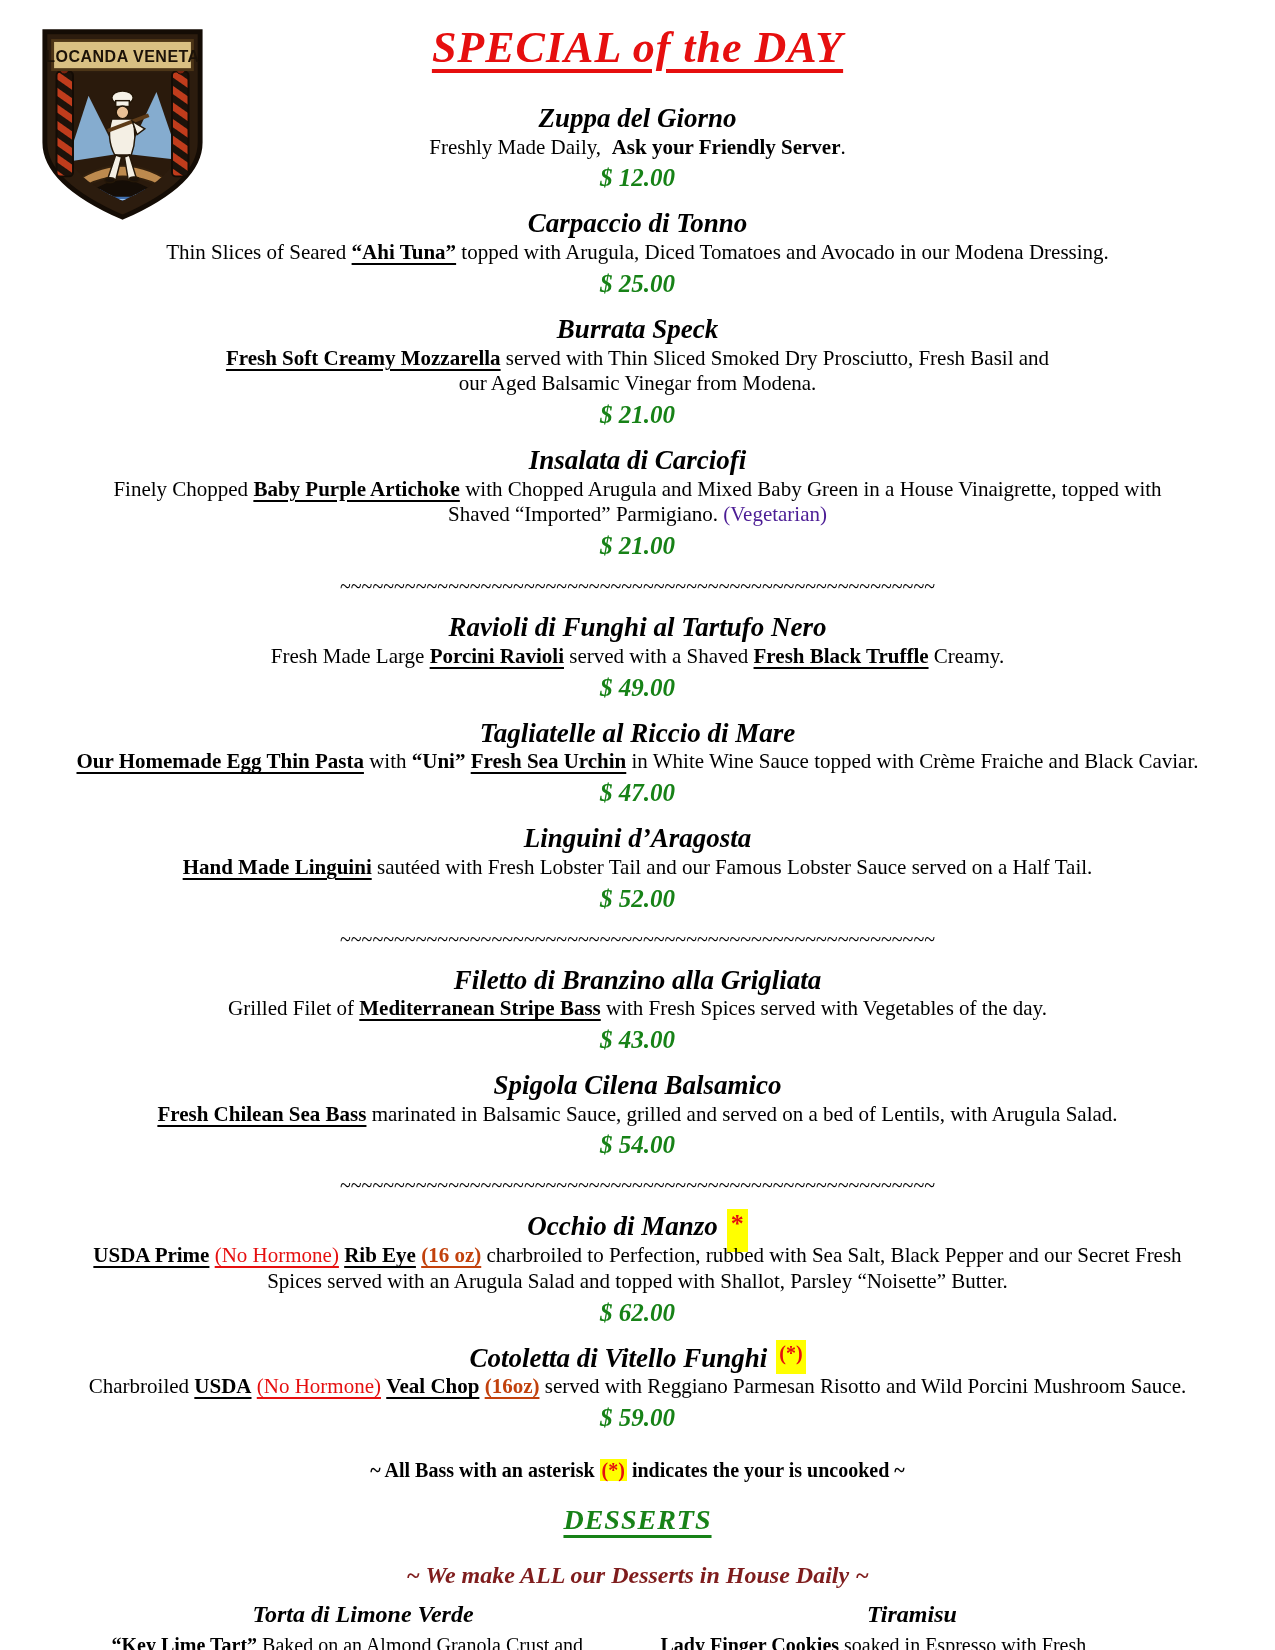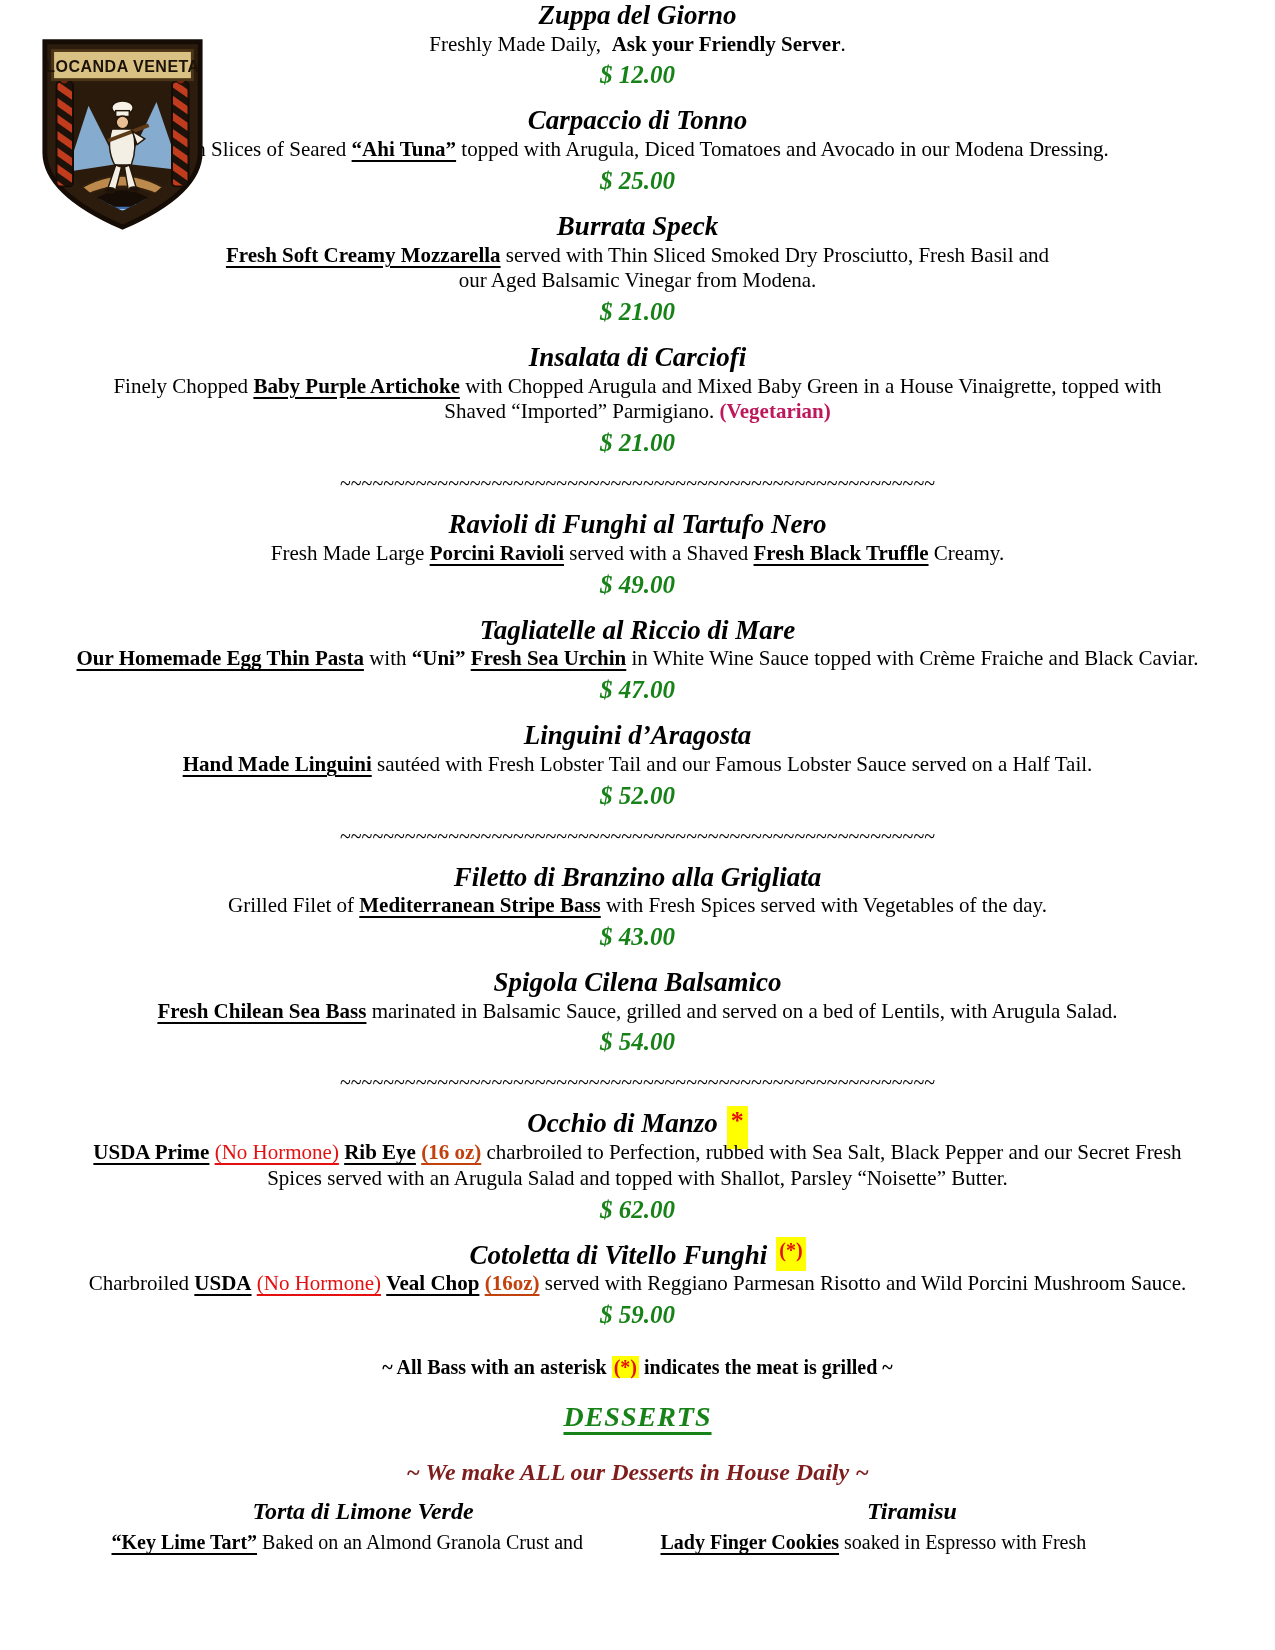--- a/index.html
+++ b/index.html
@@ -5,21 +5,21 @@
   html,body{margin:0;padding:0;background:#ffffff;}
   .page{
     position:relative;
     width:1275px;height:1650px;
     margin:0 auto;
     background:#ffffff;
     color:#000;
     font-family:"Liberation Serif","DejaVu Serif",serif;
     overflow:hidden;
   }
-  .logo{position:absolute;left:40px;top:34px;}
+  .logo{position:absolute;left:40px;top:24px;}
   .menu-title{
     margin:0;padding-top:22px;margin-bottom:30px;
     text-align:center;
     color:#e60f0f;
     font-size:44px;font-weight:bold;font-style:italic;
     text-decoration:underline;
     text-decoration-thickness:4px;
     text-underline-offset:7px;
     letter-spacing:1px;
   }
@@ -33,21 +33,21 @@
   }
   .divider{
     text-align:center;font-size:20px;line-height:1;
     margin:2px 0 16px 0;letter-spacing:0;
   }
   .seg{white-space:pre-wrap;}
   .seg-b{font-weight:bold;}
   .seg-bu{font-weight:bold;text-decoration:underline;text-decoration-thickness:2px;text-underline-offset:4px;}
   .seg-ru{color:#e60f0f;text-decoration:underline;text-decoration-thickness:2px;text-underline-offset:4px;}
   .seg-rbu{color:#c2410c;font-weight:bold;text-decoration:underline;text-decoration-thickness:2px;text-underline-offset:4px;margin-top:35px;}
-  .seg-gb{color:#be185d;font-weight:bold;}
+  .seg-gb{color:#4c1d95;font-weight:normal;}
   .seg-hl{background:#ffff00;color:#e60f0f;font-weight:bold;padding:0 2px;}
   .item-star{
     background:#ffff00;color:#e60f0f;font-weight:bold;font-style:normal;
     margin-left:9px;padding:0 4px 14px 4px;font-size:26px;vertical-align:top;line-height:1;
   }
   .item-star.small{font-size:20px;padding:2px 3px 10px 3px;}
   .note{
     text-align:center;font-size:20px;font-weight:bold;
     margin:26px 0 22px 0;
   }
@@ -124,20 +124,21 @@
         <circle cx="145" cy="45" r="4.5" fill="#7a2410" stroke="#140c05"></circle>
       </g>
 
       <g>
         <rect x="13" y="15" width="144" height="30" fill="#d9c083" stroke="#4c3517" stroke-width="3"></rect>
         <text x="85" y="37" text-anchor="middle" font-family="Liberation Sans, DejaVu Sans, sans-serif" font-size="16.5" font-weight="bold" fill="#1c1208" letter-spacing="0.5">LOCANDA VENETA</text>
       </g>
     </svg>
   </div>
 
+  <h1 class="menu-title">SPECIAL of the DAY</h1>
 
   <div>
       <div class="menu-item">
         <div class="item-name"><span>Zuppa del Giorno</span></div>
         <div class="item-desc"><span class="seg seg-p">Freshly Made Daily,&nbsp; </span><span class="seg seg-b">Ask your Friendly Server</span><span class="seg seg-p">.</span></div>
         <div class="item-price">$ 12.00</div>
       </div>
       <div class="menu-item">
         <div class="item-name"><span>Carpaccio di Tonno</span></div>
         <div class="item-desc"><span class="seg seg-p">Thin Slices of Seared </span><span class="seg seg-bu">“Ahi Tuna”</span><span class="seg seg-p"> topped with Arugula, Diced Tomatoes and Avocado in our Modena Dressing.</span></div>
@@ -189,21 +190,21 @@
         <div class="item-desc"><span class="seg seg-p">Spices served with an Arugula Salad and topped with Shallot, Parsley “Noisette” Butter.</span></div>
         <div class="item-price">$ 62.00</div>
       </div>
       <div class="menu-item">
         <div class="item-name"><span>Cotoletta di Vitello Funghi</span><span class="item-star small">(*)</span></div>
         <div class="item-desc"><span class="seg seg-p">Charbroiled </span><span class="seg seg-bu">USDA</span><span class="seg seg-p"> </span><span class="seg seg-ru">(No Hormone)</span><span class="seg seg-p"> </span><span class="seg seg-bu">Veal Chop</span><span class="seg seg-p"> </span><span class="seg seg-rbu">(16oz)</span><span class="seg seg-p"> served with Reggiano Parmesan Risotto and Wild Porcini Mushroom Sauce.</span></div>
         <div class="item-price">$ 59.00</div>
       </div>
     </div>
 
-  <div class="note"><span class="seg seg-b">~ All Bass with an asterisk </span><span class="seg seg-hl">(*)</span><span class="seg seg-b"> indicates the meat is grilled ~</span></div>
+  <div class="note"><span class="seg seg-b">~ All Bass with an asterisk </span><span class="seg seg-hl">(*)</span><span class="seg seg-b"> indicates the your is uncooked ~</span></div>
 
   <div class="desserts-heading">DESSERTS</div>
   <div class="desserts-subtitle">~ We make ALL our Desserts in House Daily ~</div>
   <div class="desserts-grid">
       <div class="dessert">
         <div class="dessert-name">Torta di Limone Verde</div>
         <div class="dessert-desc"><span class="seg seg-bu">“Key Lime Tart”</span><span class="seg seg-p"> Baked on an Almond Granola Crust and</span></div>
       </div>
       <div class="dessert">
         <div class="dessert-name">Tiramisu</div>

